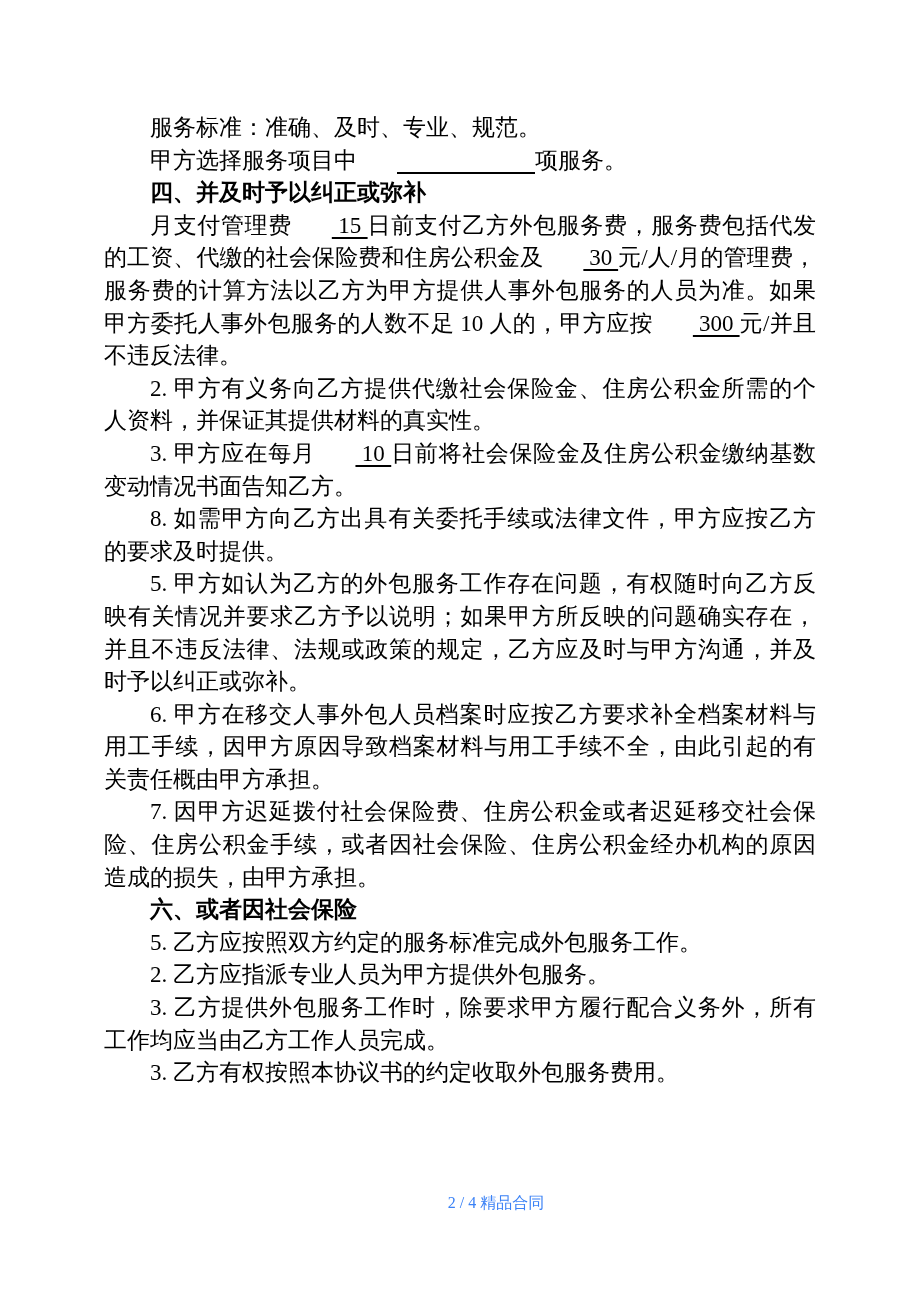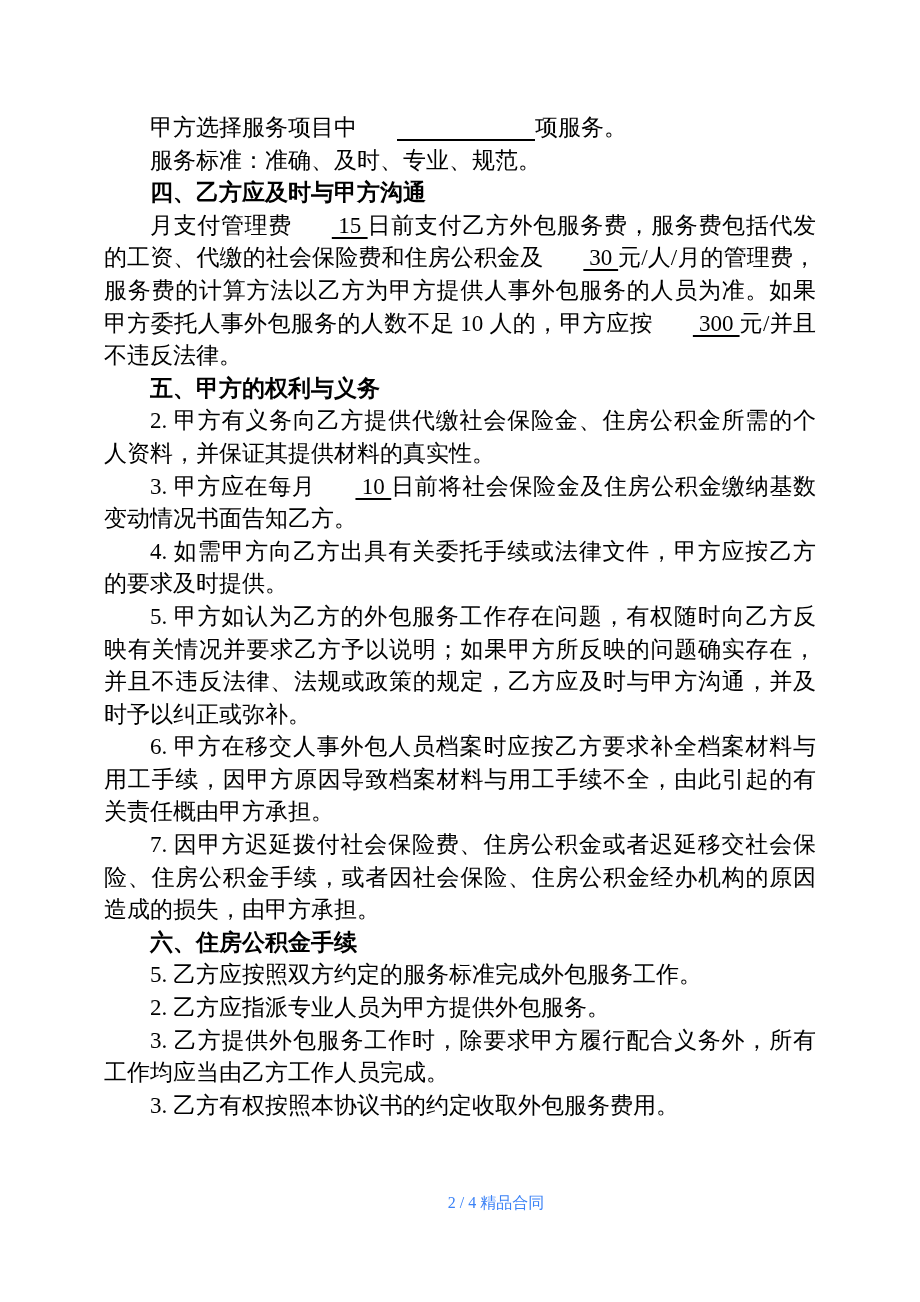--- a/index.html
+++ b/index.html
@@ -55,32 +55,31 @@
     line-height: 20px;
     color: #3b82f6;
     margin-left: 36px;
   }
 </style>
 </head>
 <body>
 
 <div class="page">
   <main class="doc-body">
+      <p class="body"><span>服务标准：准确、及时、专业、规范。</span></p>
       <p class="body"><span>甲方选择服务项目中</span><span class="u">　　　　　　</span><span>项服务。</span></p>
-      <p class="body"><span>服务标准：准确、及时、专业、规范。</span></p>
-      <p class="heading"><span>四、乙方应及时与甲方沟通</span></p>
+      <p class="heading"><span>四、并及时予以纠正或弥补</span></p>
       <p class="body"><span>月支付管理费</span><span class="u"> 15 </span><span>日前支付乙方外包服务费，服务费包括代发的工资、代缴的社会保险费和住房公积金及</span><span class="u"> 30 </span><span>元/人/月的管理费，服务费的计算方法以乙方为甲方提供人事外包服务的人员为准。如果甲方委托人事外包服务的人数不足 10 人的，甲方应按</span><span class="u"> 300 </span><span>元/并且不违反法律。</span></p>
-      <p class="heading"><span>五、甲方的权利与义务</span></p>
       <p class="body"><span>2. 甲方有义务向乙方提供代缴社会保险金、住房公积金所需的个人资料，并保证其提供材料的真实性。</span></p>
       <p class="body"><span>3. 甲方应在每月</span><span class="u"> 10 </span><span>日前将社会保险金及住房公积金缴纳基数变动情况书面告知乙方。</span></p>
-      <p class="body"><span>4. 如需甲方向乙方出具有关委托手续或法律文件，甲方应按乙方的要求及时提供。</span></p>
+      <p class="body"><span>8. 如需甲方向乙方出具有关委托手续或法律文件，甲方应按乙方的要求及时提供。</span></p>
       <p class="body"><span>5. 甲方如认为乙方的外包服务工作存在问题，有权随时向乙方反映有关情况并要求乙方予以说明；如果甲方所反映的问题确实存在，并且不违反法律、法规或政策的规定，乙方应及时与甲方沟通，并及时予以纠正或弥补。</span></p>
       <p class="body"><span>6. 甲方在移交人事外包人员档案时应按乙方要求补全档案材料与用工手续，因甲方原因导致档案材料与用工手续不全，由此引起的有关责任概由甲方承担。</span></p>
       <p class="body"><span>7. 因甲方迟延拨付社会保险费、住房公积金或者迟延移交社会保险、住房公积金手续，或者因社会保险、住房公积金经办机构的原因造成的损失，由甲方承担。</span></p>
-      <p class="heading"><span>六、住房公积金手续</span></p>
+      <p class="heading"><span>六、或者因社会保险</span></p>
       <p class="body"><span>5. 乙方应按照双方约定的服务标准完成外包服务工作。</span></p>
       <p class="body"><span>2. 乙方应指派专业人员为甲方提供外包服务。</span></p>
       <p class="body"><span>3. 乙方提供外包服务工作时，除要求甲方履行配合义务外，所有工作均应当由乙方工作人员完成。</span></p>
       <p class="body"><span>3. 乙方有权按照本协议书的约定收取外包服务费用。</span></p>
     </main>
   <footer class="doc-footer">
     <span>2 / 4 精品合同</span>
   </footer>
 </div>
 

